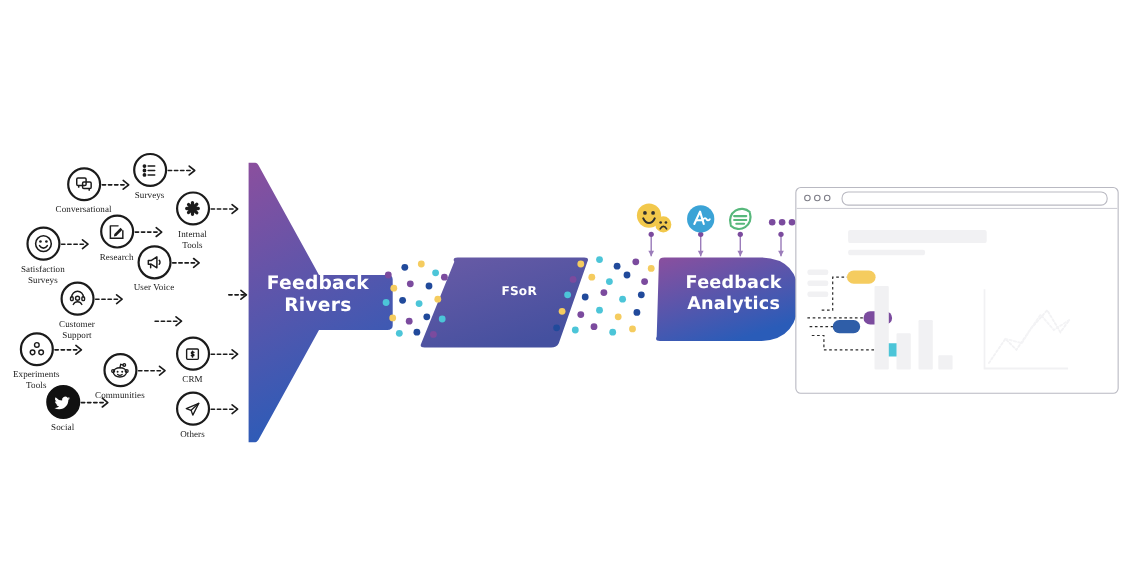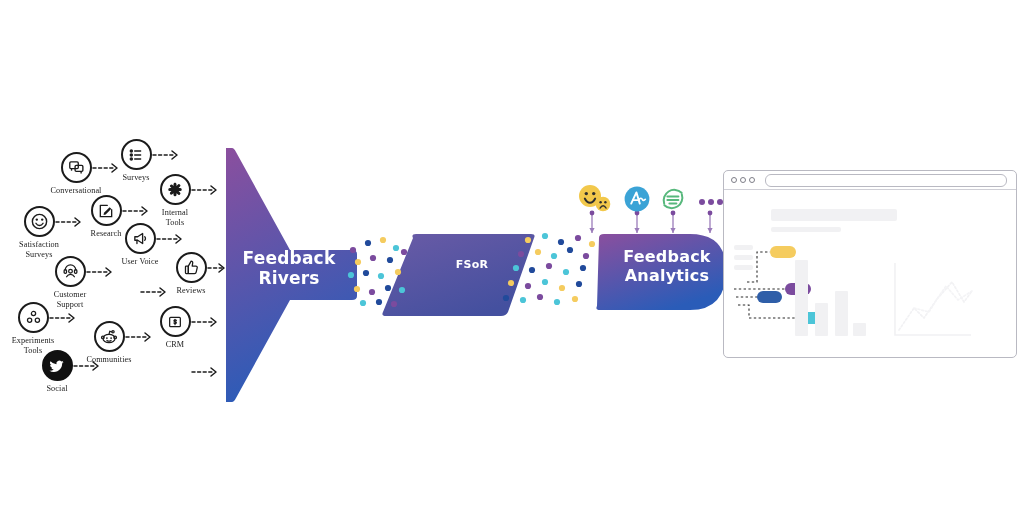--- a/index.html
+++ b/index.html
@@ -293,29 +293,20 @@
     <div class="src-circle">
       <svg width="17" height="17" viewBox="0 0 24 24" fill="none" stroke="#1b1b1b" stroke-width="1.9">
         <path d="M4 9.5h4l7-4.5v14l-7-4.5H4z" stroke-linejoin="round"></path>
         <path d="M7 14.5v4.5" stroke-linecap="round"></path>
         <path d="M18 9.5c1.3 1.2 1.3 3.8 0 5" stroke-linecap="round"></path>
       </svg>
     </div>
     <div class="src-label">User Voice</div>
   </div>
 
-  <div class="src-node" style="left:191px; top:252px;">
-    <div class="src-circle">
-      <svg width="17" height="17" viewBox="0 0 24 24" fill="none" stroke="#1b1b1b" stroke-width="1.8">
-        <path d="M7.5 20.5V10l4-7c1.6 0 2.4 1 2.2 2.4L13 10h5.2c1.3 0 2.2 1.1 1.9 2.3l-1.5 6.2c-.2 1.1-1.2 2-2.4 2z" stroke-linejoin="round"></path>
-        <rect x="3.5" y="10" width="4" height="10.5" rx="1"></rect>
-      </svg>
-    </div>
-    <div class="src-label">Reviews</div>
-  </div>
 
   <div class="src-node" style="left:70px; top:256px;">
     <div class="src-circle">
       <svg width="17" height="17" viewBox="0 0 24 24" fill="none" stroke="#1b1b1b" stroke-width="1.8">
         <path d="M4.5 10a7.5 7.5 0 0 1 15 0" stroke-linecap="round"></path>
         <rect x="3" y="9.5" width="3.4" height="5" rx="1.5"></rect>
         <rect x="17.6" y="9.5" width="3.4" height="5" rx="1.5"></rect>
         <path d="M6.5 19.5c1.3-2.4 3.3-3.5 5.5-3.5s4.2 1.1 5.5 3.5" stroke-linecap="round"></path>
         <circle cx="12" cy="11.5" r="2.6"></circle>
       </svg>
@@ -365,20 +356,29 @@
 
   <div class="src-node" style="left:57px; top:350px;">
     <div class="src-circle filled">
       <svg width="16" height="16" viewBox="0 0 24 24" fill="#ffffff">
         <path d="M22 5.9c-.8.4-1.6.6-2.5.7a4.3 4.3 0 0 0 1.9-2.4c-.8.5-1.8.9-2.8 1.1a4.3 4.3 0 0 0-7.4 3.9A12.3 12.3 0 0 1 2.3 4.7a4.3 4.3 0 0 0 1.3 5.8c-.7 0-1.4-.2-2-.5a4.3 4.3 0 0 0 3.5 4.3c-.7.2-1.4.2-2 .1a4.3 4.3 0 0 0 4 3 8.7 8.7 0 0 1-6.4 1.8 12.2 12.2 0 0 0 6.6 1.9c8 0 12.4-6.6 12.4-12.3v-.6c.9-.6 1.6-1.4 2.3-2.3z"></path>
       </svg>
     </div>
     <div class="src-label">Social</div>
   </div>
 
+  <div class="src-node" style="left:175px; top:356px;">
+    <div class="src-circle">
+      <svg width="16" height="16" viewBox="0 0 24 24" fill="none" stroke="#1b1b1b" stroke-width="1.8">
+        <path d="M20.5 4L3.5 11.2l6.6 2.3 2.3 6.6z" stroke-linejoin="round"></path>
+        <path d="M20.5 4l-10.4 9.5" stroke-linecap="round"></path>
+      </svg>
+    </div>
+    <div class="src-label">Others</div>
+  </div>
 
   <svg class="flow-svg" viewBox="0 0 1024 525">
     <g stroke="#1b1b1b" stroke-width="1.5" fill="none" stroke-dasharray="3 2.6" stroke-linecap="round">
       <line x1="93" y1="168" x2="115" y2="168"></line>
       <line x1="153" y1="155" x2="175" y2="155"></line>
       <line x1="192" y1="190" x2="214" y2="190"></line>
       <line x1="123" y1="211" x2="145" y2="211"></line>
       <line x1="56" y1="222" x2="78" y2="222"></line>
       <line x1="157" y1="239" x2="179" y2="239"></line>
       <line x1="208" y1="268" x2="222" y2="268"></line>

